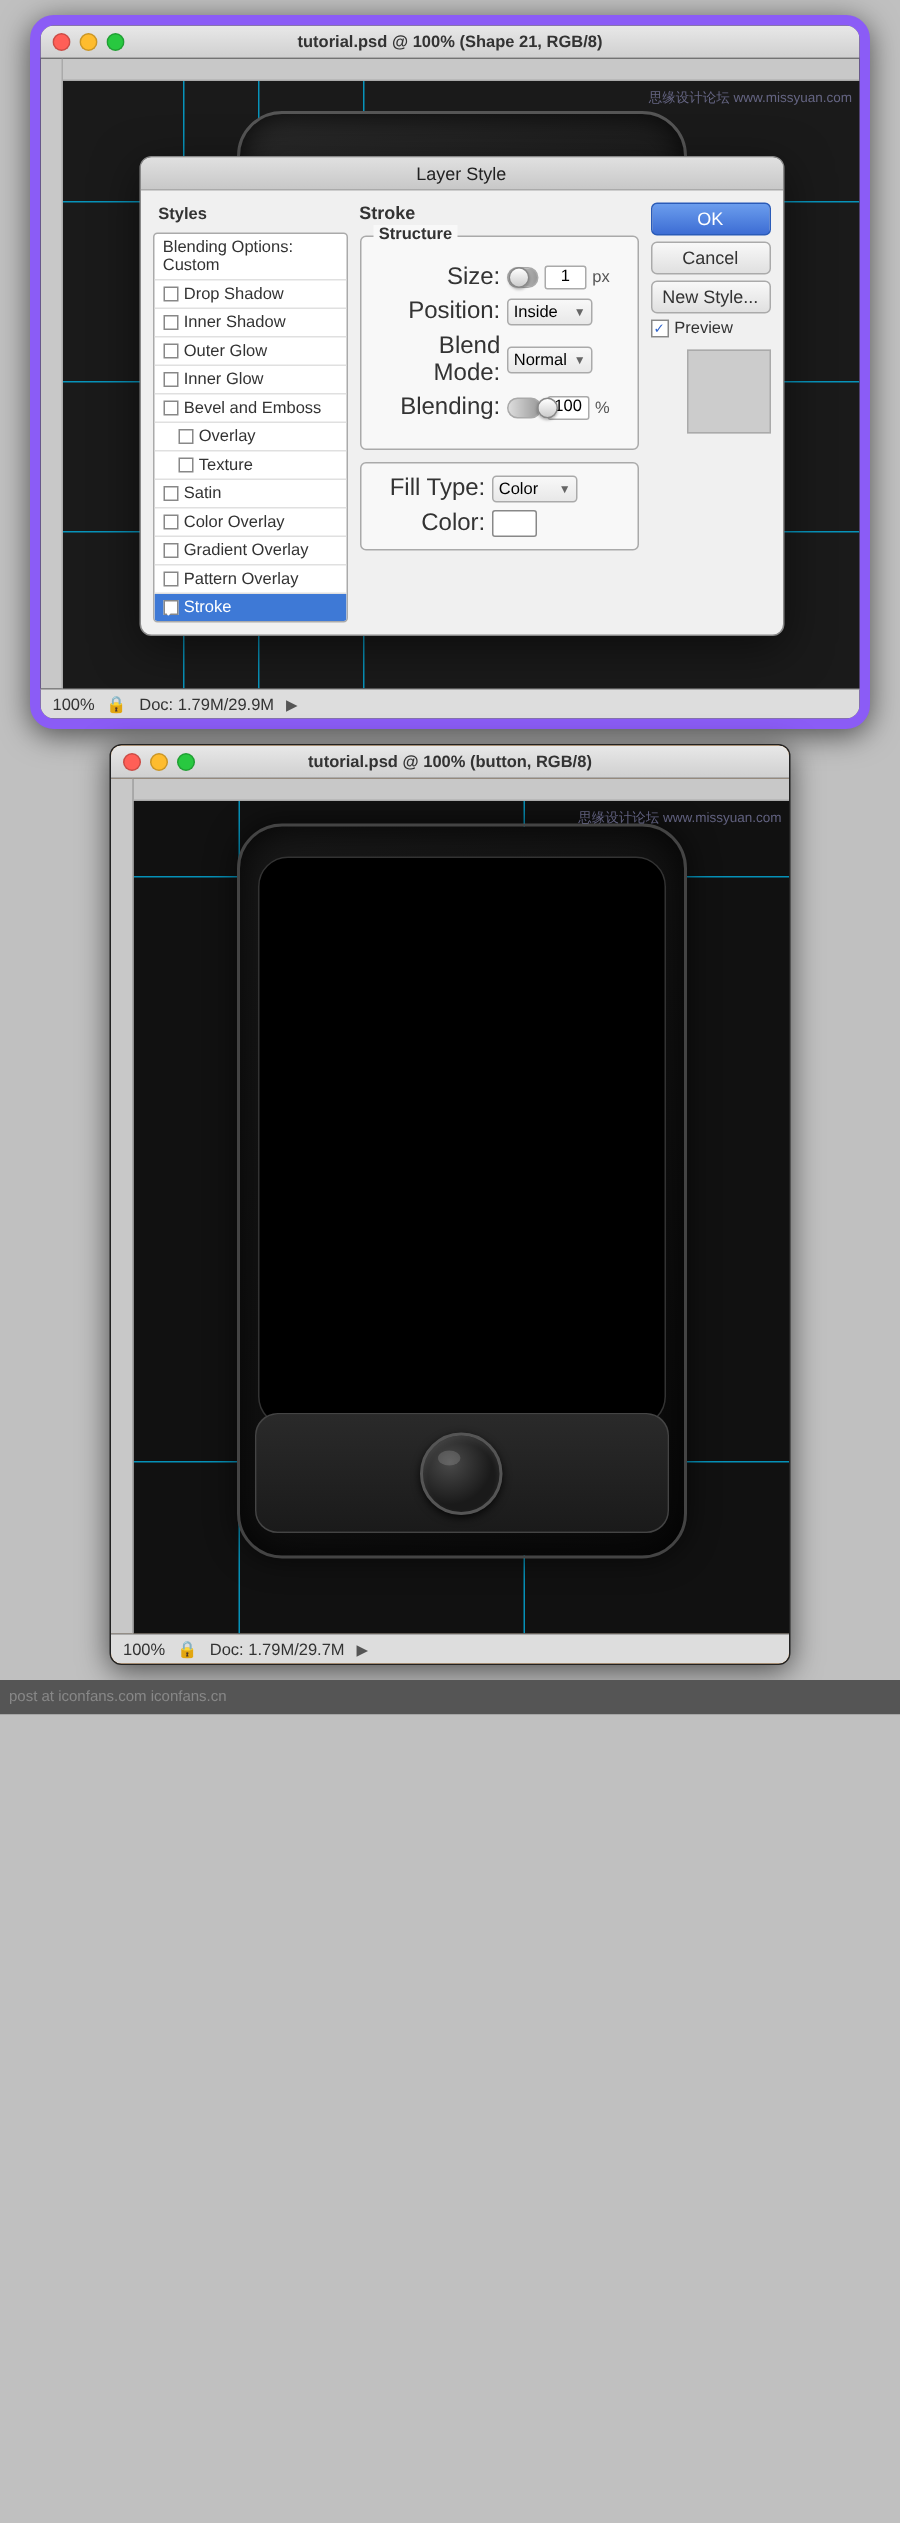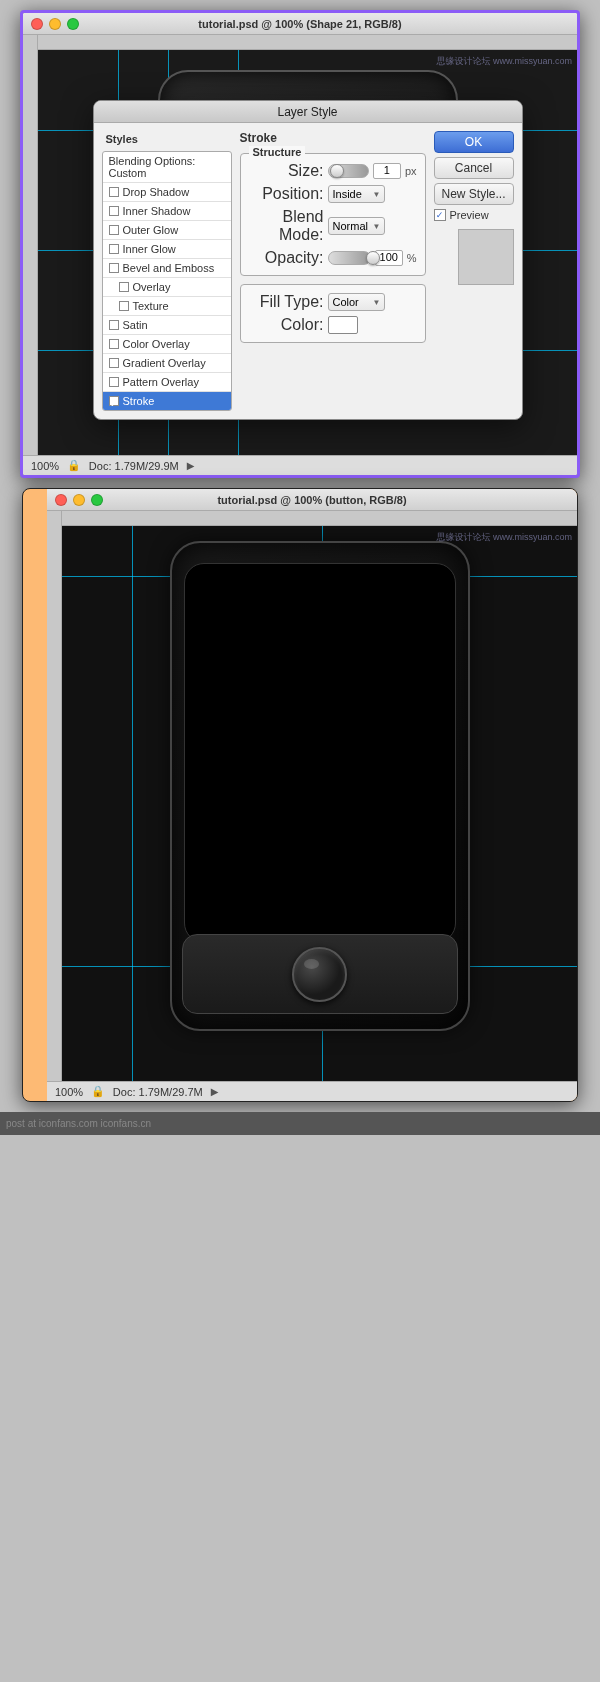--- a/index.html
+++ b/index.html
@@ -8,22 +8,22 @@
       background: #c0c0c0;
       font-family: -apple-system, 'Lucida Grande', Arial, sans-serif;
       font-size: 11px;
     }
 
     
     .ps-window {
       width: 560px;
       margin: 10px auto;
       background: #414141;
-      border-radius: 4px;
-      border: 3px solid #8b5cf6;
+      border-radius: 16px;
+      border: 7px solid #8b5cf6;
       box-shadow: 0 4px 20px rgba(0,0,0,0.6);
       overflow: hidden;
     }
 
     .window-titlebar {
       height: 22px;
       background: linear-gradient(to bottom, #e8e8e8 0%, #d0d0d0 100%);
       border-bottom: 1px solid #aaa;
       display: flex;
       align-items: center;
@@ -212,21 +212,21 @@
 
     
     .settings-panel {
       flex: 1;
       min-width: 0;
     }
 
     .section-group {
       border: 1px solid #aaa;
       border-radius: 4px;
-      padding: 8px;
+      padding: 18px;
       margin-bottom: 8px;
       background: #f8f8f8;
       position: relative;
     }
     .section-label {
       position: absolute;
       top: -8px;
       left: 8px;
       background: #f8f8f8;
       padding: 0 4px;
@@ -397,28 +397,27 @@
       color: #333;
       text-align: right;
     }
     .status-arrow {
       font-size: 10px;
       color: #555;
     }
 
     
     .ps-window-2 {
-      width: 556px;
+      width: 454px;
       margin: 10px auto 10px;
       background: #fdba74;
       border-radius: 8px;
       border: 1px solid #222;
       box-shadow: 0 4px 20px rgba(0,0,0,0.6);
       overflow: hidden;
-      padding-left: 24px;
     }
 
     .ps-canvas-area-2 {
       width: 100%;
       height: 570px;
       background: #3a3a3a;
       position: relative;
       overflow: hidden;
     }
 
@@ -643,21 +642,21 @@
                 <span class="form-label">Blend Mode:</span>
                 <div class="select-wrapper">
                   <div class="form-select">
                     <span>Normal</span>
                     <span class="select-arrow">▼</span>
                   </div>
                 </div>
               </div>
 
               <div class="form-row">
-                <span class="form-label">Opacity:</span>
+                <span class="form-label">Blending:</span>
                 <div class="form-slider">
                   <div class="slider-thumb" style="left:90%;"></div>
                 </div>
                 <div class="form-input-small">100</div>
                 <span class="form-unit">%</span>
               </div>
             </div>
 
             <div class="fill-type-section">
               <div class="form-row">

